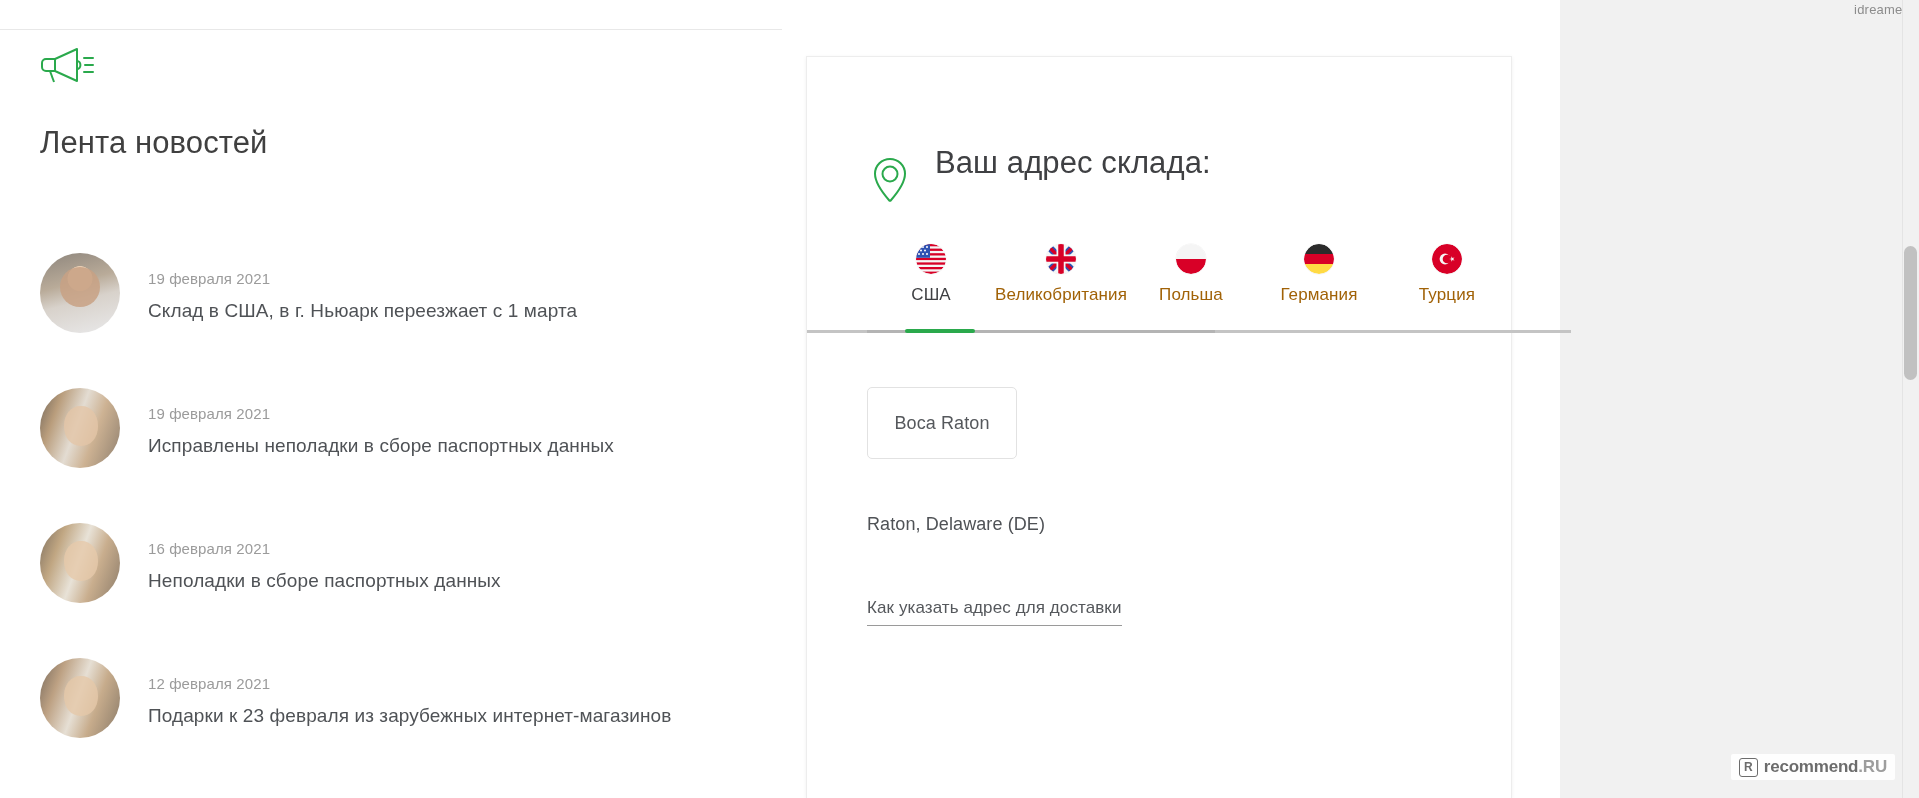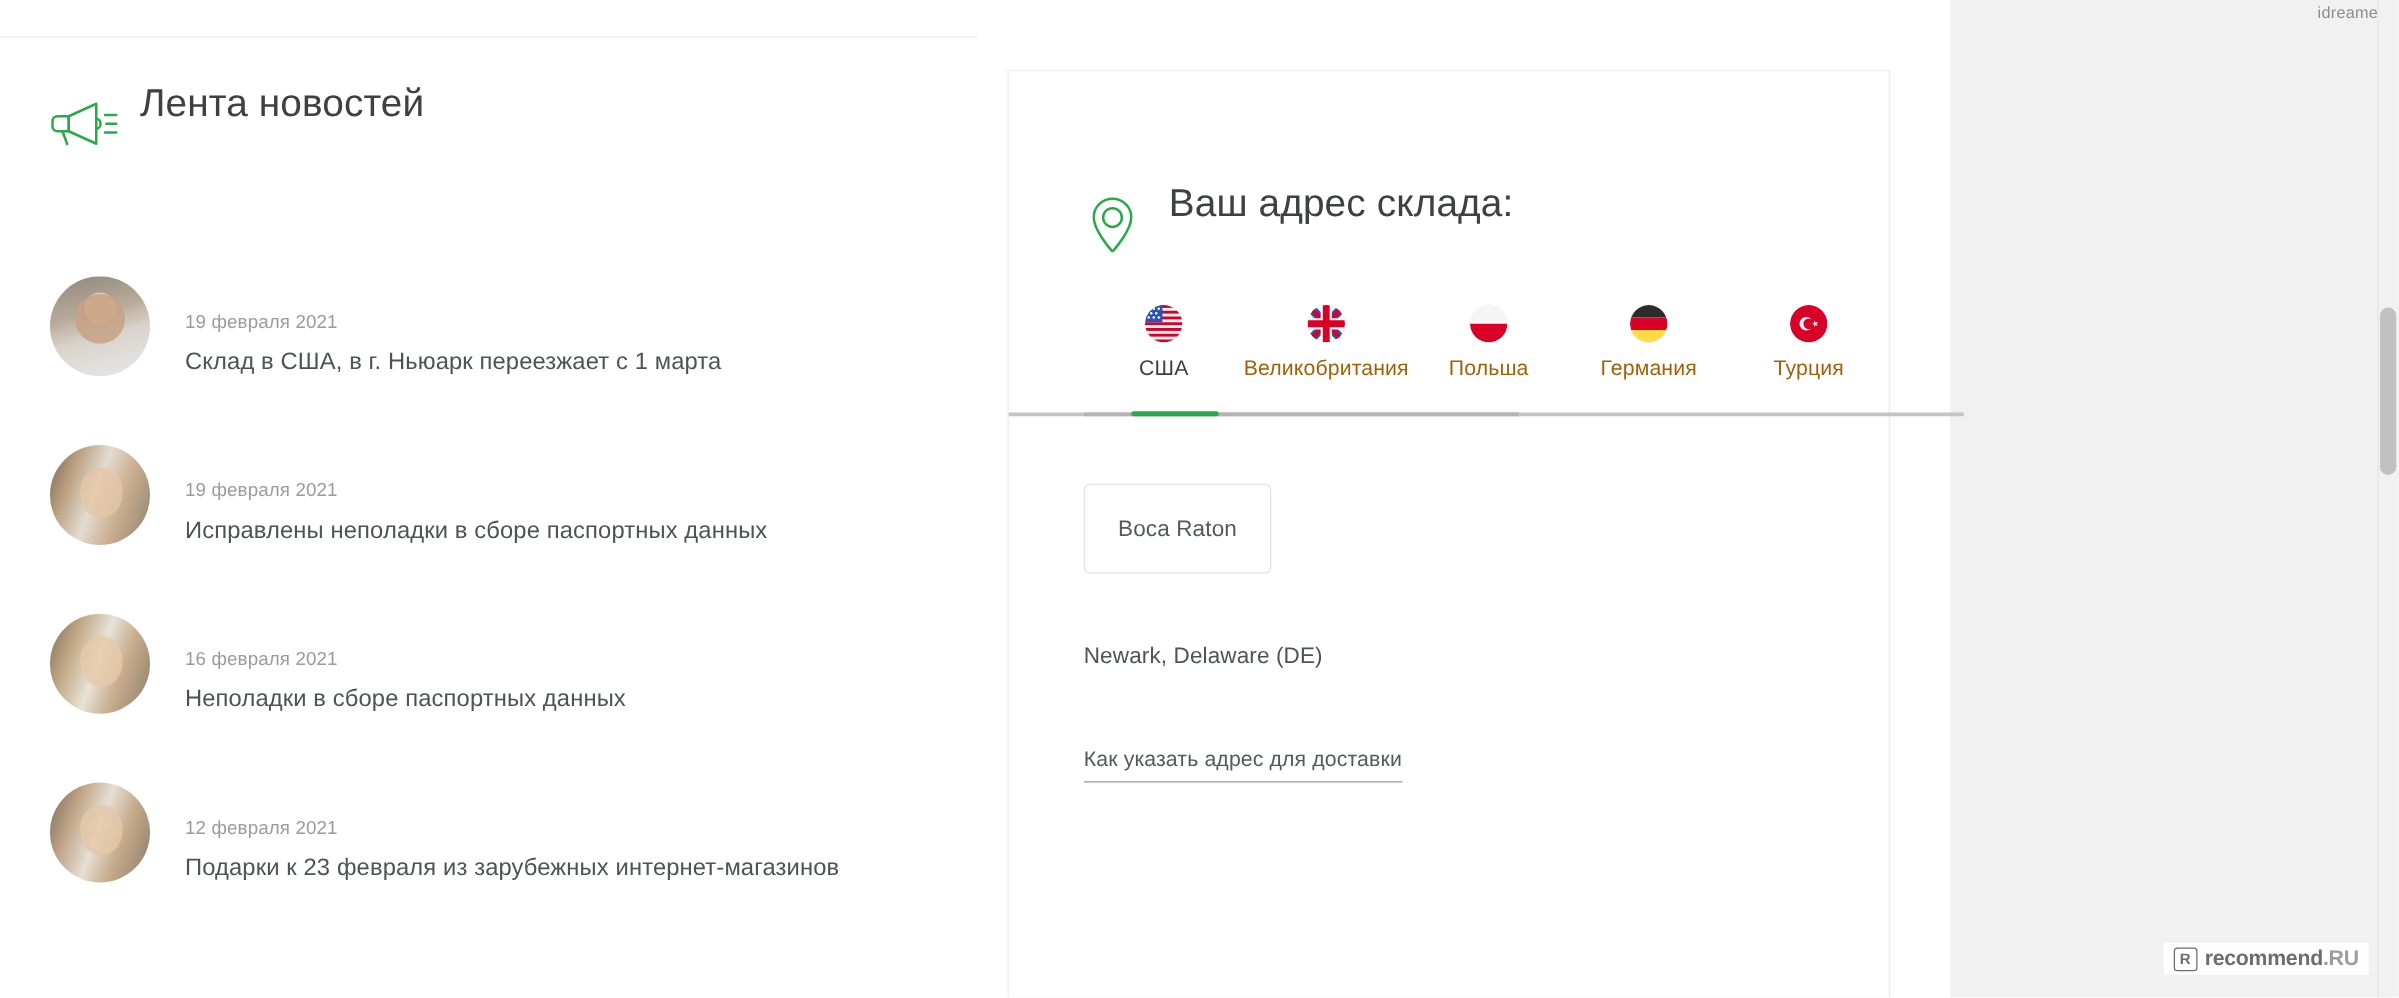--- a/index.html
+++ b/index.html
@@ -19,28 +19,28 @@
 
   
   .watermark-top {
     position:absolute; right:12px; top:2px;
     font-size:13px; color:#8c8c8c;
     letter-spacing:.2px;
   }
 
   
   .news { position:absolute; left:0; top:44px; width:790px; }
-  .news-head { display:flex; align-items:flex-end; gap:16px; padding-left:40px; }
+  .news-head { display:flex; align-items:flex-start; gap:16px; padding-left:40px;flex-direction:column; }
   .news-head .title {
     font-size:31px; color:#404040; font-weight:400; letter-spacing:.1px;
   }
   .megaphone { width:56px; height:44px; flex:0 0 auto; }
 
   .news-list { margin-top:44px; }
-  .news-item { display:flex; align-items:flex-end; gap:28px; padding:0 0 0 40px; height:135px; }
+  .news-item { display:flex; align-items:center; gap:28px; padding:0 0 0 40px; height:135px; }
   .avatar {
     width:80px; height:80px; border-radius:50%; flex:0 0 auto;
     background:#cbbba6; overflow:hidden; position:relative;
   }
   .avatar.a1 { background:
       radial-gradient(circle at 50% 32%, #e8cdb2 0 18%, rgba(232,205,178,0) 19%),
       linear-gradient(165deg, #8d857c 0%, #b9ab99 38%, #d8d2cb 58%, #e9e9ea 100%);
   }
   .avatar.a1:after {
     content:""; position:absolute; left:20px; top:14px; width:40px; height:40px;
@@ -320,21 +320,21 @@
       </span>
       <span class="tlabel">Турция</span>
     </div>
   </nav>
 
   <div class="card-body">
     <div class="btn-row">
       <button class="btn btn-ghost">Boca Raton</button>
     </div>
 
-    <div class="address">Newark, Delaware (DE)</div>
+    <div class="address">Raton, Delaware (DE)</div>
   </div>
 
   <a class="howto" href="#" style="position:absolute; left:60px; top:541px;">Как указать адрес для доставки</a>
 </section>
 
 <div class="scroll-track">
   <div class="scroll-thumb"></div>
 </div>
 
 <div class="watermark">

